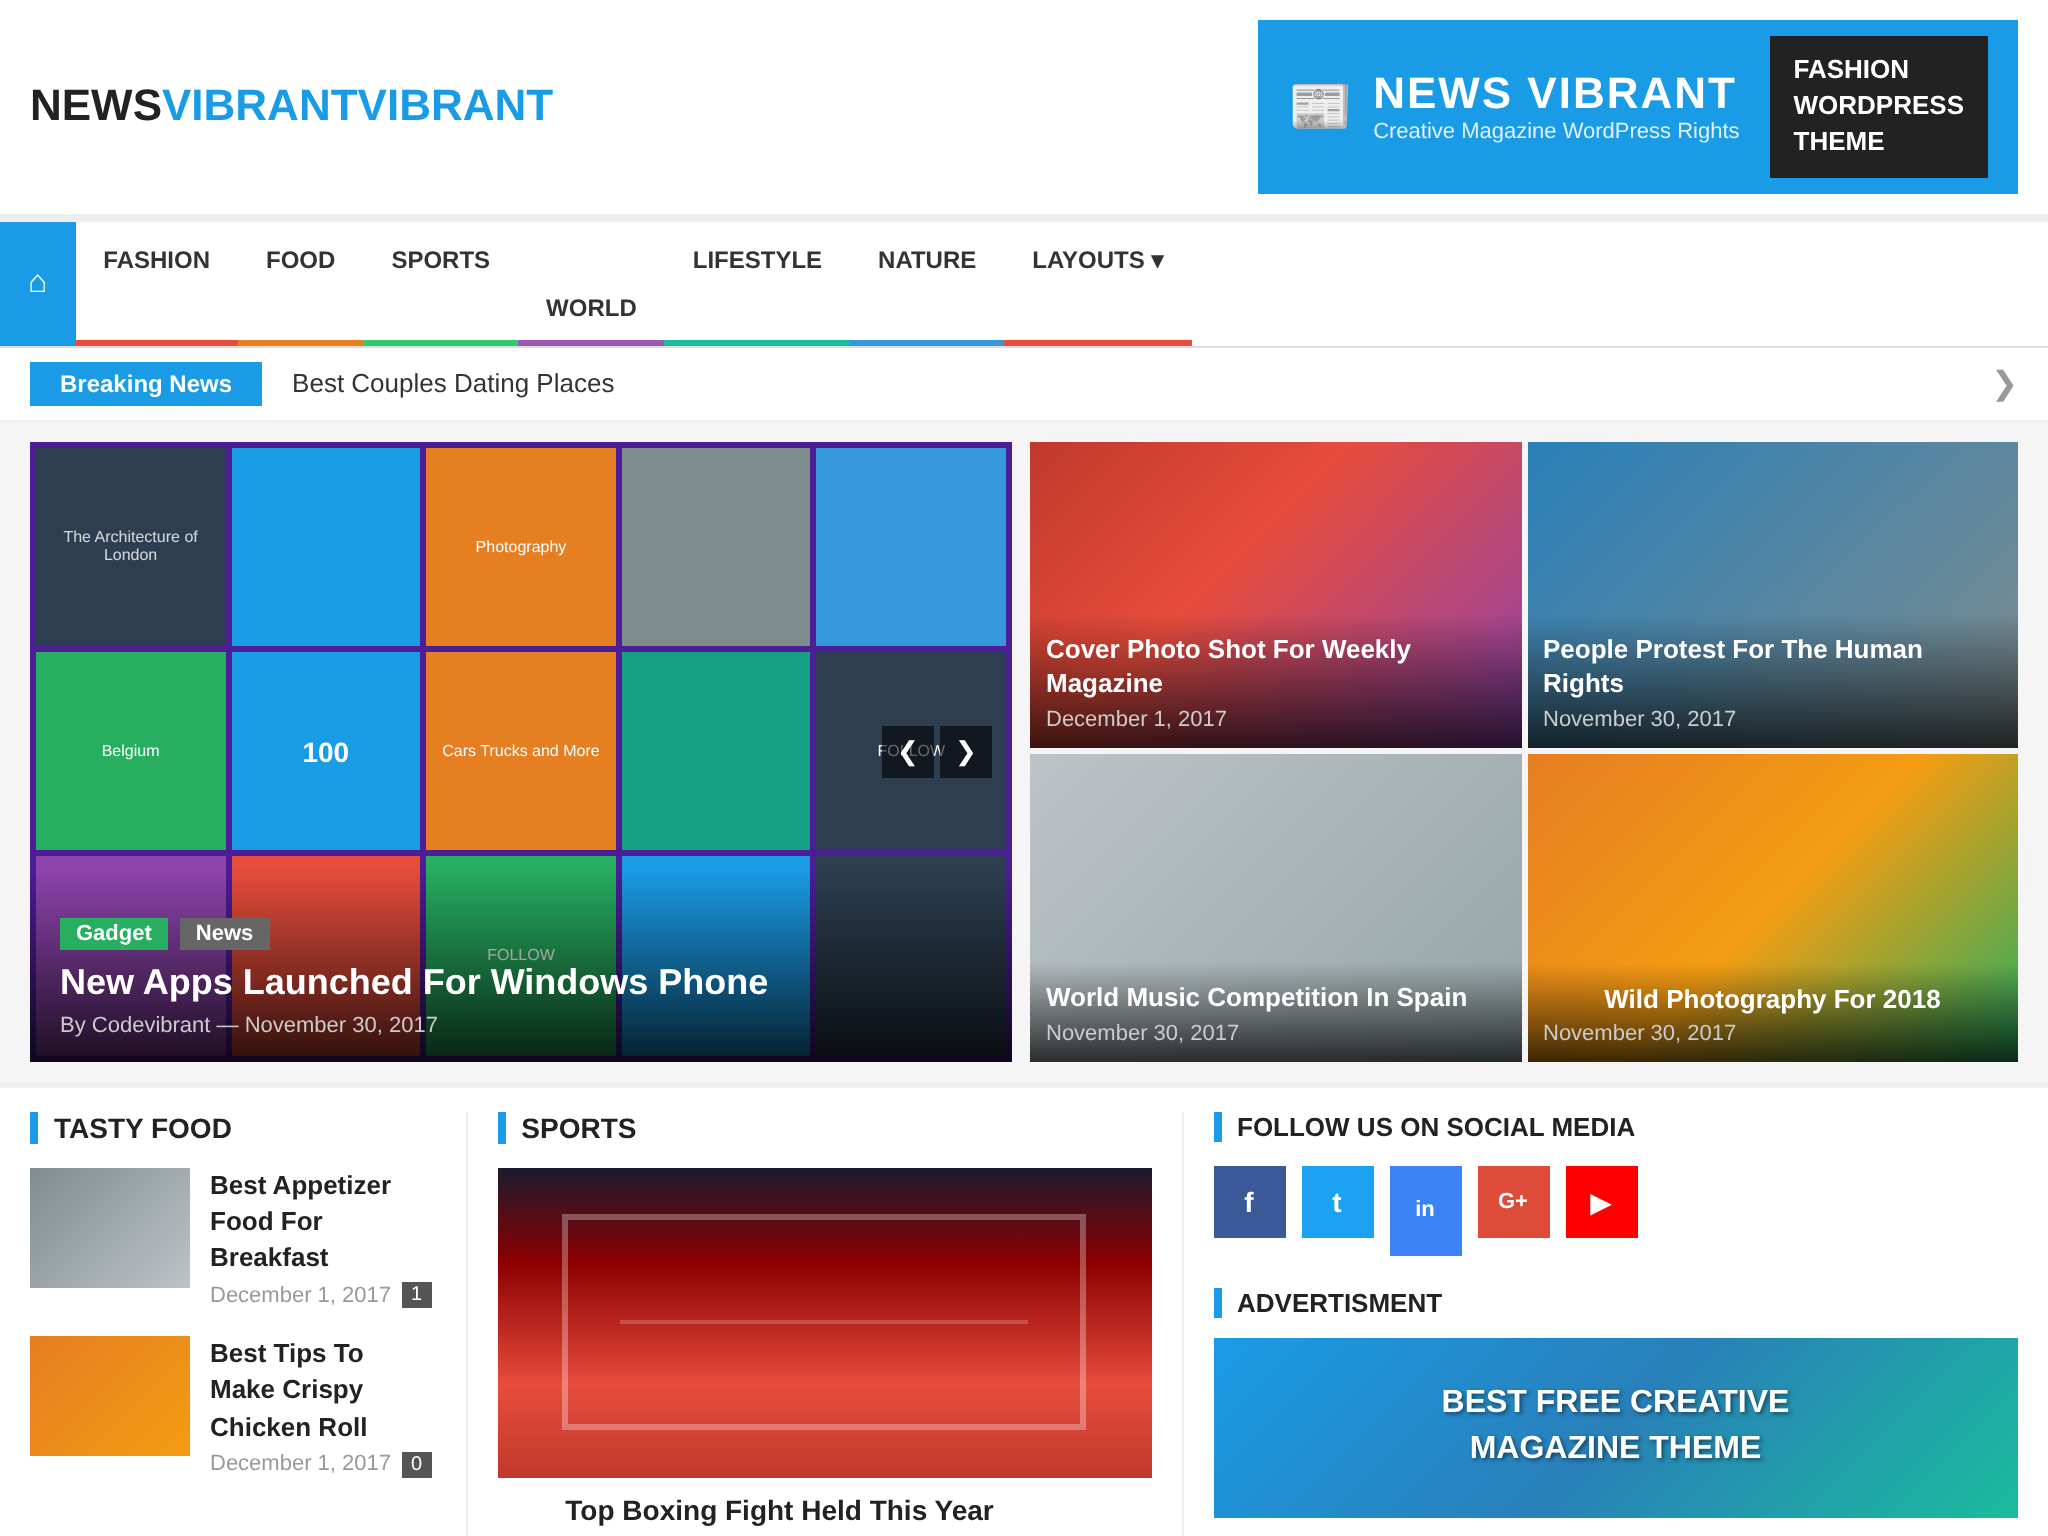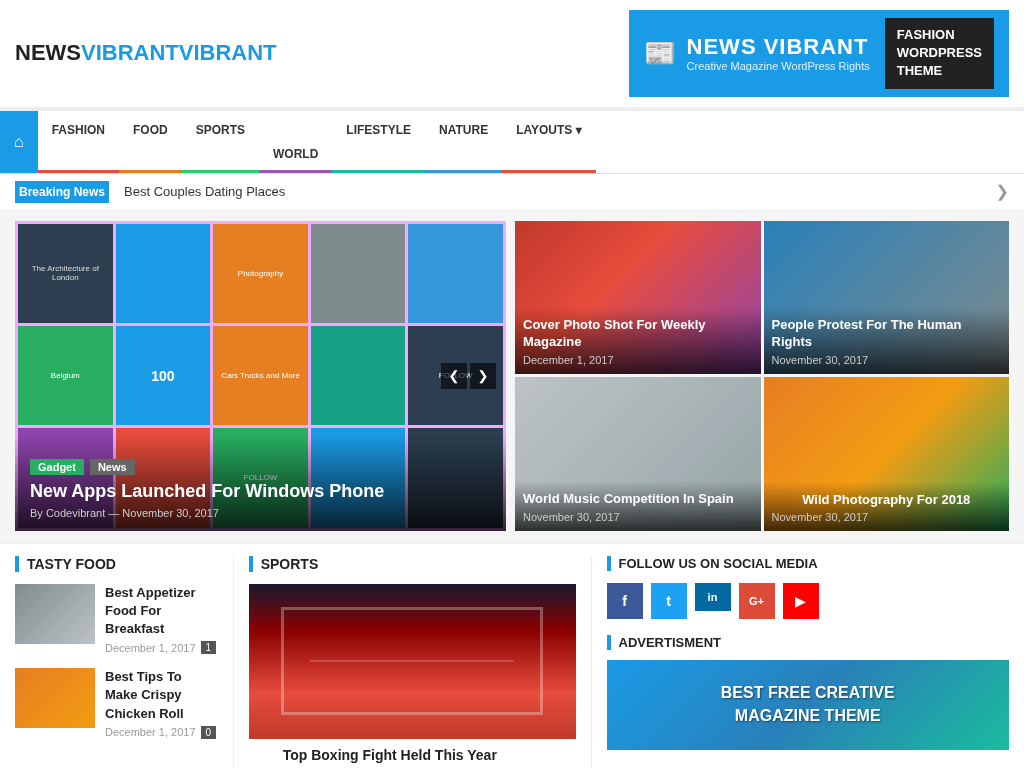--- a/index.html
+++ b/index.html
@@ -61,31 +61,31 @@
       </li>
       <li style="position:relative;">
         <a href="#" style="display:block;padding:12px 14px;color:#333;text-decoration:none;font-size:12px;font-weight:700;text-transform:uppercase;">LAYOUTS ▾</a>
         <div style="height:3px;background:#e74c3c;position:absolute;bottom:0;left:0;right:0;"></div>
       </li>
     </ul>
   </div>
 </nav>
 
 <div style="display:flex;align-items:center;background:#fff;padding:7px 15px;border-bottom:1px solid #eee;">
-  <span style="background:#1a9be6;color:#fff;padding:4px 4px;font-size:12px;font-weight:700;margin-right:15px;white-space:nowrap;">Breaking News</span>
+  <span style="background:#1a9be6;color:#fff;padding:4px 15px;font-size:12px;font-weight:700;margin-right:15px;white-space:nowrap;">Breaking News</span>
   <span style="font-size:13px;color:#333;">Best Couples Dating Places</span>
   <span style="margin-left:auto;font-size:16px;color:#999;cursor:pointer;">❯</span>
 </div>
 
 <div style="display:flex;gap:0;padding:10px 15px;background:#f5f5f5;">
 
   <div style="flex:0 0 50%;max-width:50%;padding-right:6px;">
     <div style="position:relative;background:#1a9be6;overflow:hidden;height:310px;">
 
-      <div style="width:100%;height:310px;background:#f0abfc;display:grid;grid-template-columns:repeat(5,1fr);grid-template-rows:repeat(3,1fr);gap:3px;padding:3px;">
+      <div style="width:100%;height:310px;background:#4c1d95;display:grid;grid-template-columns:repeat(5,1fr);grid-template-rows:repeat(3,1fr);gap:3px;padding:3px;">
         <div style="background:#2c3e50;display:flex;align-items:center;justify-content:center;color:rgba(255,255,255,0.8);font-size:8px;text-align:center;padding:3px;">The Architecture of London</div>
         <div style="background:#1a9be6;"></div>
         <div style="background:#e67e22;display:flex;align-items:center;justify-content:center;color:#fff;font-size:8px;">Photography</div>
         <div style="background:#7f8c8d;"></div>
         <div style="background:#3498db;"></div>
         <div style="background:#27ae60;display:flex;align-items:center;justify-content:center;color:#fff;font-size:8px;">Belgium</div>
         <div style="background:#1a9be6;display:flex;align-items:center;justify-content:center;color:#fff;font-size:14px;font-weight:700;">100</div>
         <div style="background:#e67e22;display:flex;align-items:center;justify-content:center;color:#fff;font-size:8px;text-align:center;padding:2px;">Cars Trucks and More</div>
         <div style="background:#16a085;"></div>
         <div style="background:#2c3e50;display:flex;align-items:center;justify-content:center;color:#fff;font-size:8px;">FOLLOW</div>
@@ -199,21 +199,21 @@
       </div>
     </div>
   </div>
 
   <div style="flex:1;padding-left:15px;">
     <div style="font-size:13px;font-weight:900;color:#222;border-left:4px solid #1a9be6;padding-left:8px;margin-bottom:12px;">FOLLOW US ON SOCIAL MEDIA</div>
 
     <div style="display:flex;gap:8px;margin-bottom:16px;">
       <div style="width:36px;height:36px;background:#3b5998;display:flex;align-items:center;justify-content:center;color:#fff;font-size:14px;font-weight:700;cursor:pointer;">f</div>
       <div style="width:36px;height:36px;background:#1da1f2;display:flex;align-items:center;justify-content:center;color:#fff;font-size:14px;font-weight:700;cursor:pointer;">t</div>
-      <div style="width:36px;height:28px;background:#0369a1;display:flex;align-items:center;justify-content:center;color:#fff;font-size:11px;font-weight:700;cursor:pointer;">in</div>
+      <div style="width:36px;height:45px;background:#3b82f6;display:flex;align-items:center;justify-content:center;color:#fff;font-size:11px;font-weight:700;cursor:pointer;">in</div>
       <div style="width:36px;height:36px;background:#dd4b39;display:flex;align-items:center;justify-content:center;color:#fff;font-size:11px;font-weight:700;cursor:pointer;">G+</div>
       <div style="width:36px;height:36px;background:#ff0000;display:flex;align-items:center;justify-content:center;color:#fff;font-size:14px;cursor:pointer;">▶</div>
     </div>
 
     <div style="font-size:13px;font-weight:900;color:#222;border-left:4px solid #1a9be6;padding-left:8px;margin-bottom:10px;">ADVERTISMENT</div>
 
     <div style="width:100%;height:90px;background:linear-gradient(135deg,#1a9be6 0%,#2980b9 50%,#1abc9c 100%);display:flex;align-items:center;justify-content:center;cursor:pointer;position:relative;overflow:hidden;">
       <div style="color:#fff;font-size:16px;font-weight:900;text-align:center;line-height:1.4;text-shadow:1px 1px 2px rgba(0,0,0,0.5);">BEST FREE CREATIVE<br>MAGAZINE THEME</div>
     </div>
   </div>

